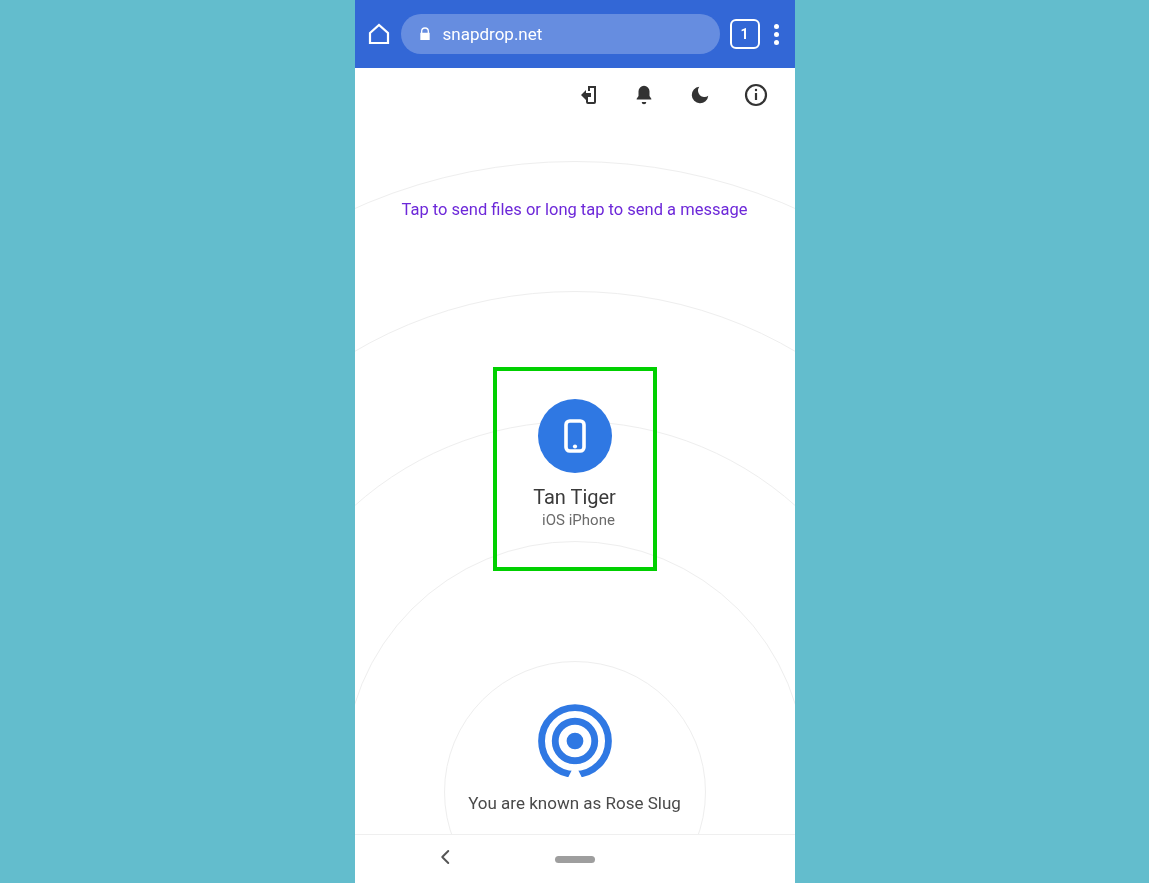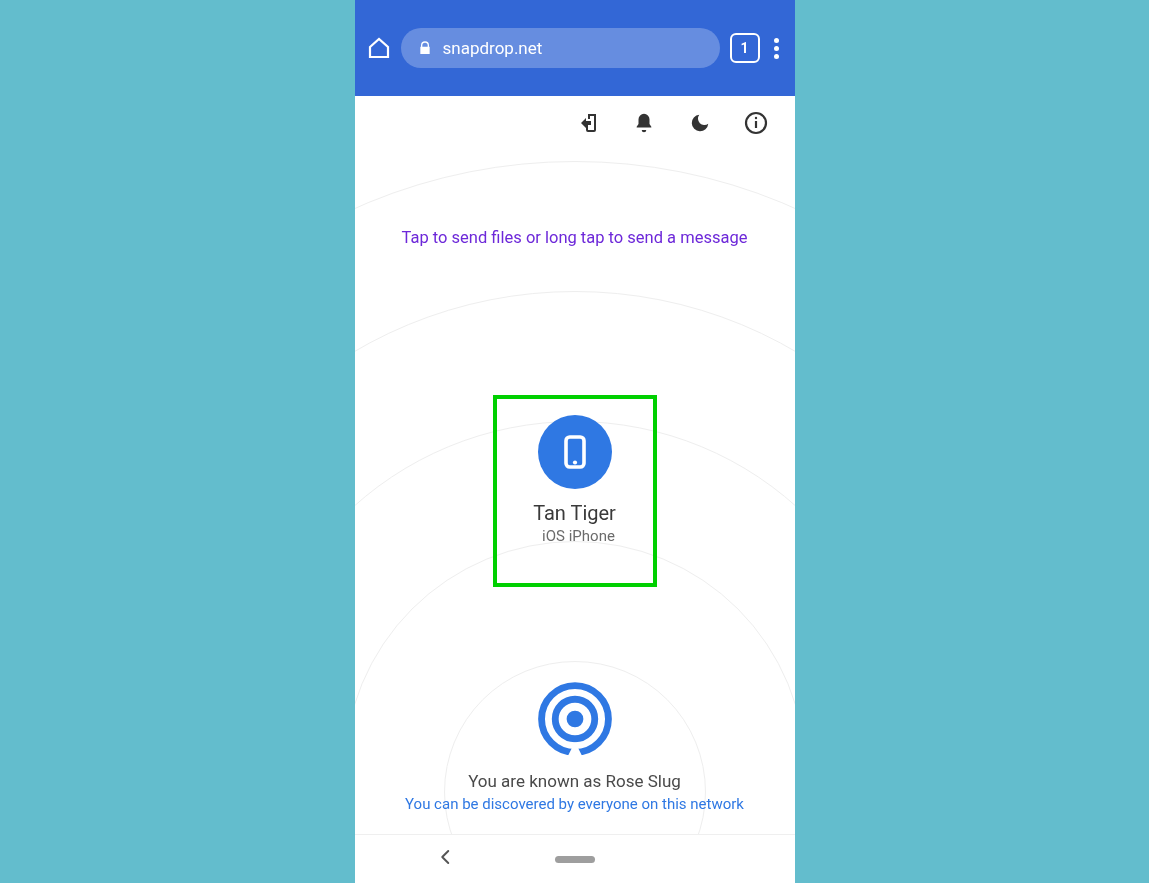--- a/index.html
+++ b/index.html
@@ -17,21 +17,21 @@
     overflow:hidden;
     display:flex;
     flex-direction:column;
   }
   
   .chrome-bar{
     background:#3367d6;
     height:60px;
     display:flex;
     align-items:center;
-    padding:18px 12px;
+    padding:4px 12px;
     gap:10px;
     flex:none;
   }
   .home-icon{
     width:24px;height:24px;
     color:#fff;
     display:flex;align-items:center;justify-content:center;
   }
   .addr{
     flex:1;
@@ -95,21 +95,21 @@
     font-size:16.5px;
   }
   
   .peer-box{
     position:absolute;
     left:50%;top:245px;
     transform:translateX(-50%);
     border:4px solid #00d000;
     width:156px;height:168px;
     display:flex;flex-direction:column;align-items:center;
-    padding-top:16px;
+    padding-top:28px;
     z-index:4;
   }
   .peer-avatar{
     width:74px;height:74px;border-radius:50%;
     background:#2f78e3;
     display:flex;align-items:center;justify-content:center;
     color:#fff;
   }
   .peer-name{margin-top:12px;font-size:20px;color:#3a3a3a;}
   .peer-sub{margin-top:2px;font-size:15px;color:#6b6b6b;margin-left:8px;}
@@ -218,21 +218,20 @@
         </defs>
         <g clip-path="url(#cut)" fill="none" stroke="#2f78e3">
           <circle cx="50" cy="50" r="44" stroke-width="9"></circle>
           <circle cx="50" cy="50" r="26" stroke-width="9"></circle>
         </g>
         <circle cx="50" cy="50" r="11" fill="#2f78e3"></circle>
       </svg>
       <div class="self-name">
         <span>You are known as </span><span>Rose Slug</span>
       </div>
-      <div class="self-net">You can be discovered by everyone on this network</div>
     </div>
 
     <div class="bottom-bar">
       <div class="nav-back">
         <svg width="18" height="18" viewBox="0 0 24 24" fill="none" stroke="#555" stroke-width="2.6" stroke-linecap="round" stroke-linejoin="round">
           <polyline points="15 4 7 12 15 20"></polyline>
         </svg>
       </div>
       <div class="pill"></div>
     </div>

